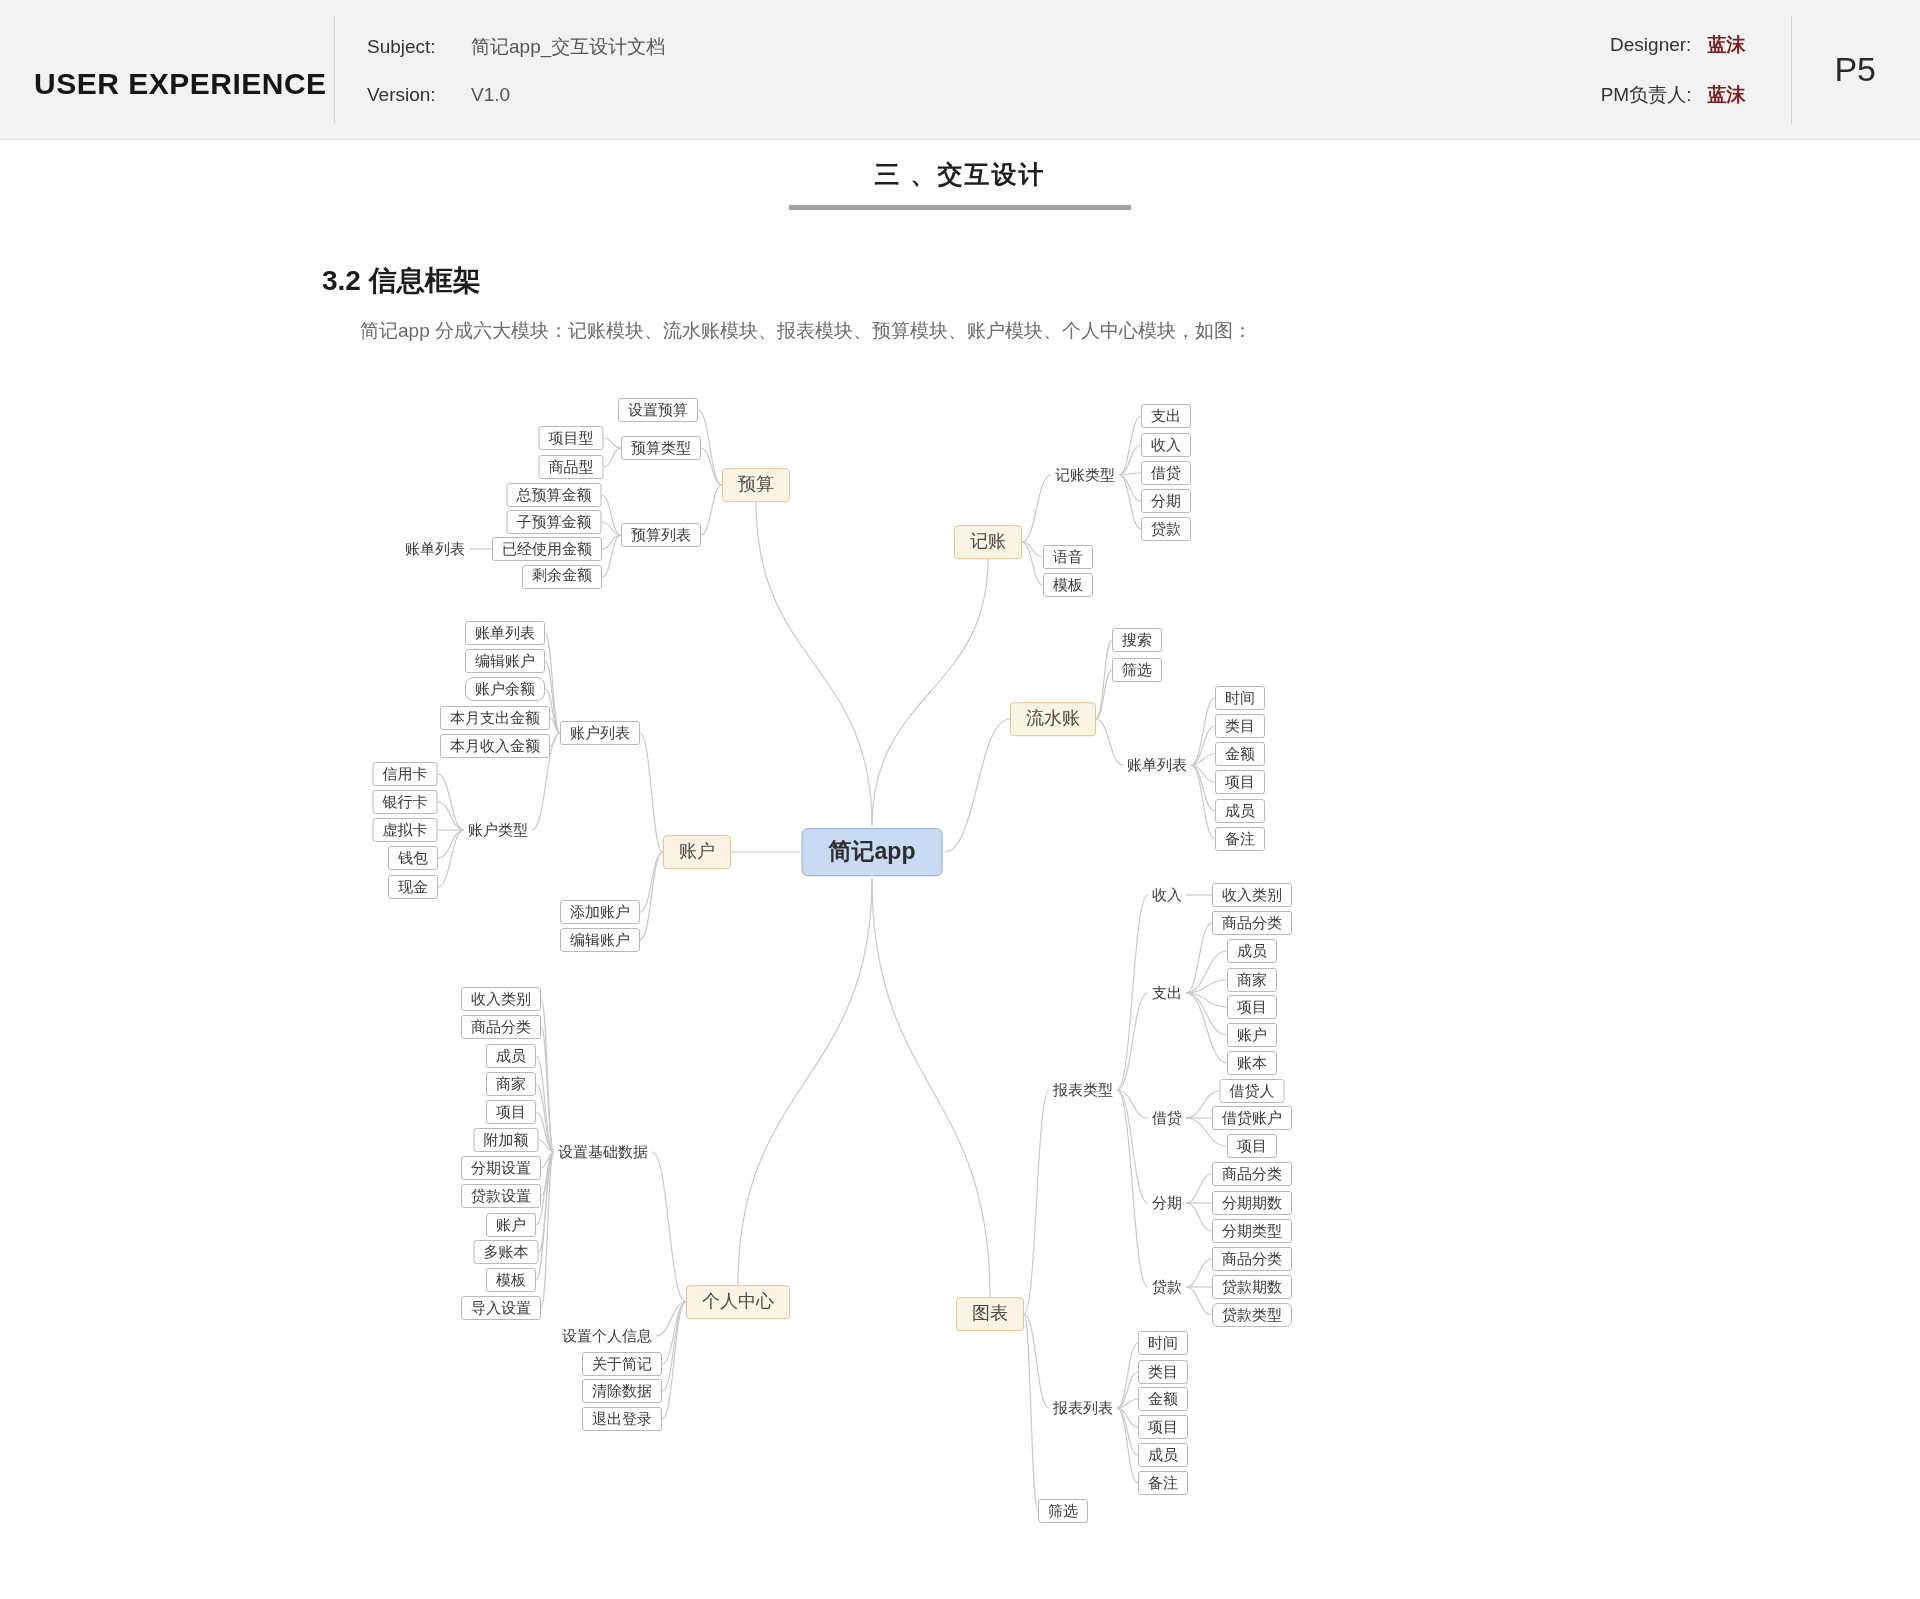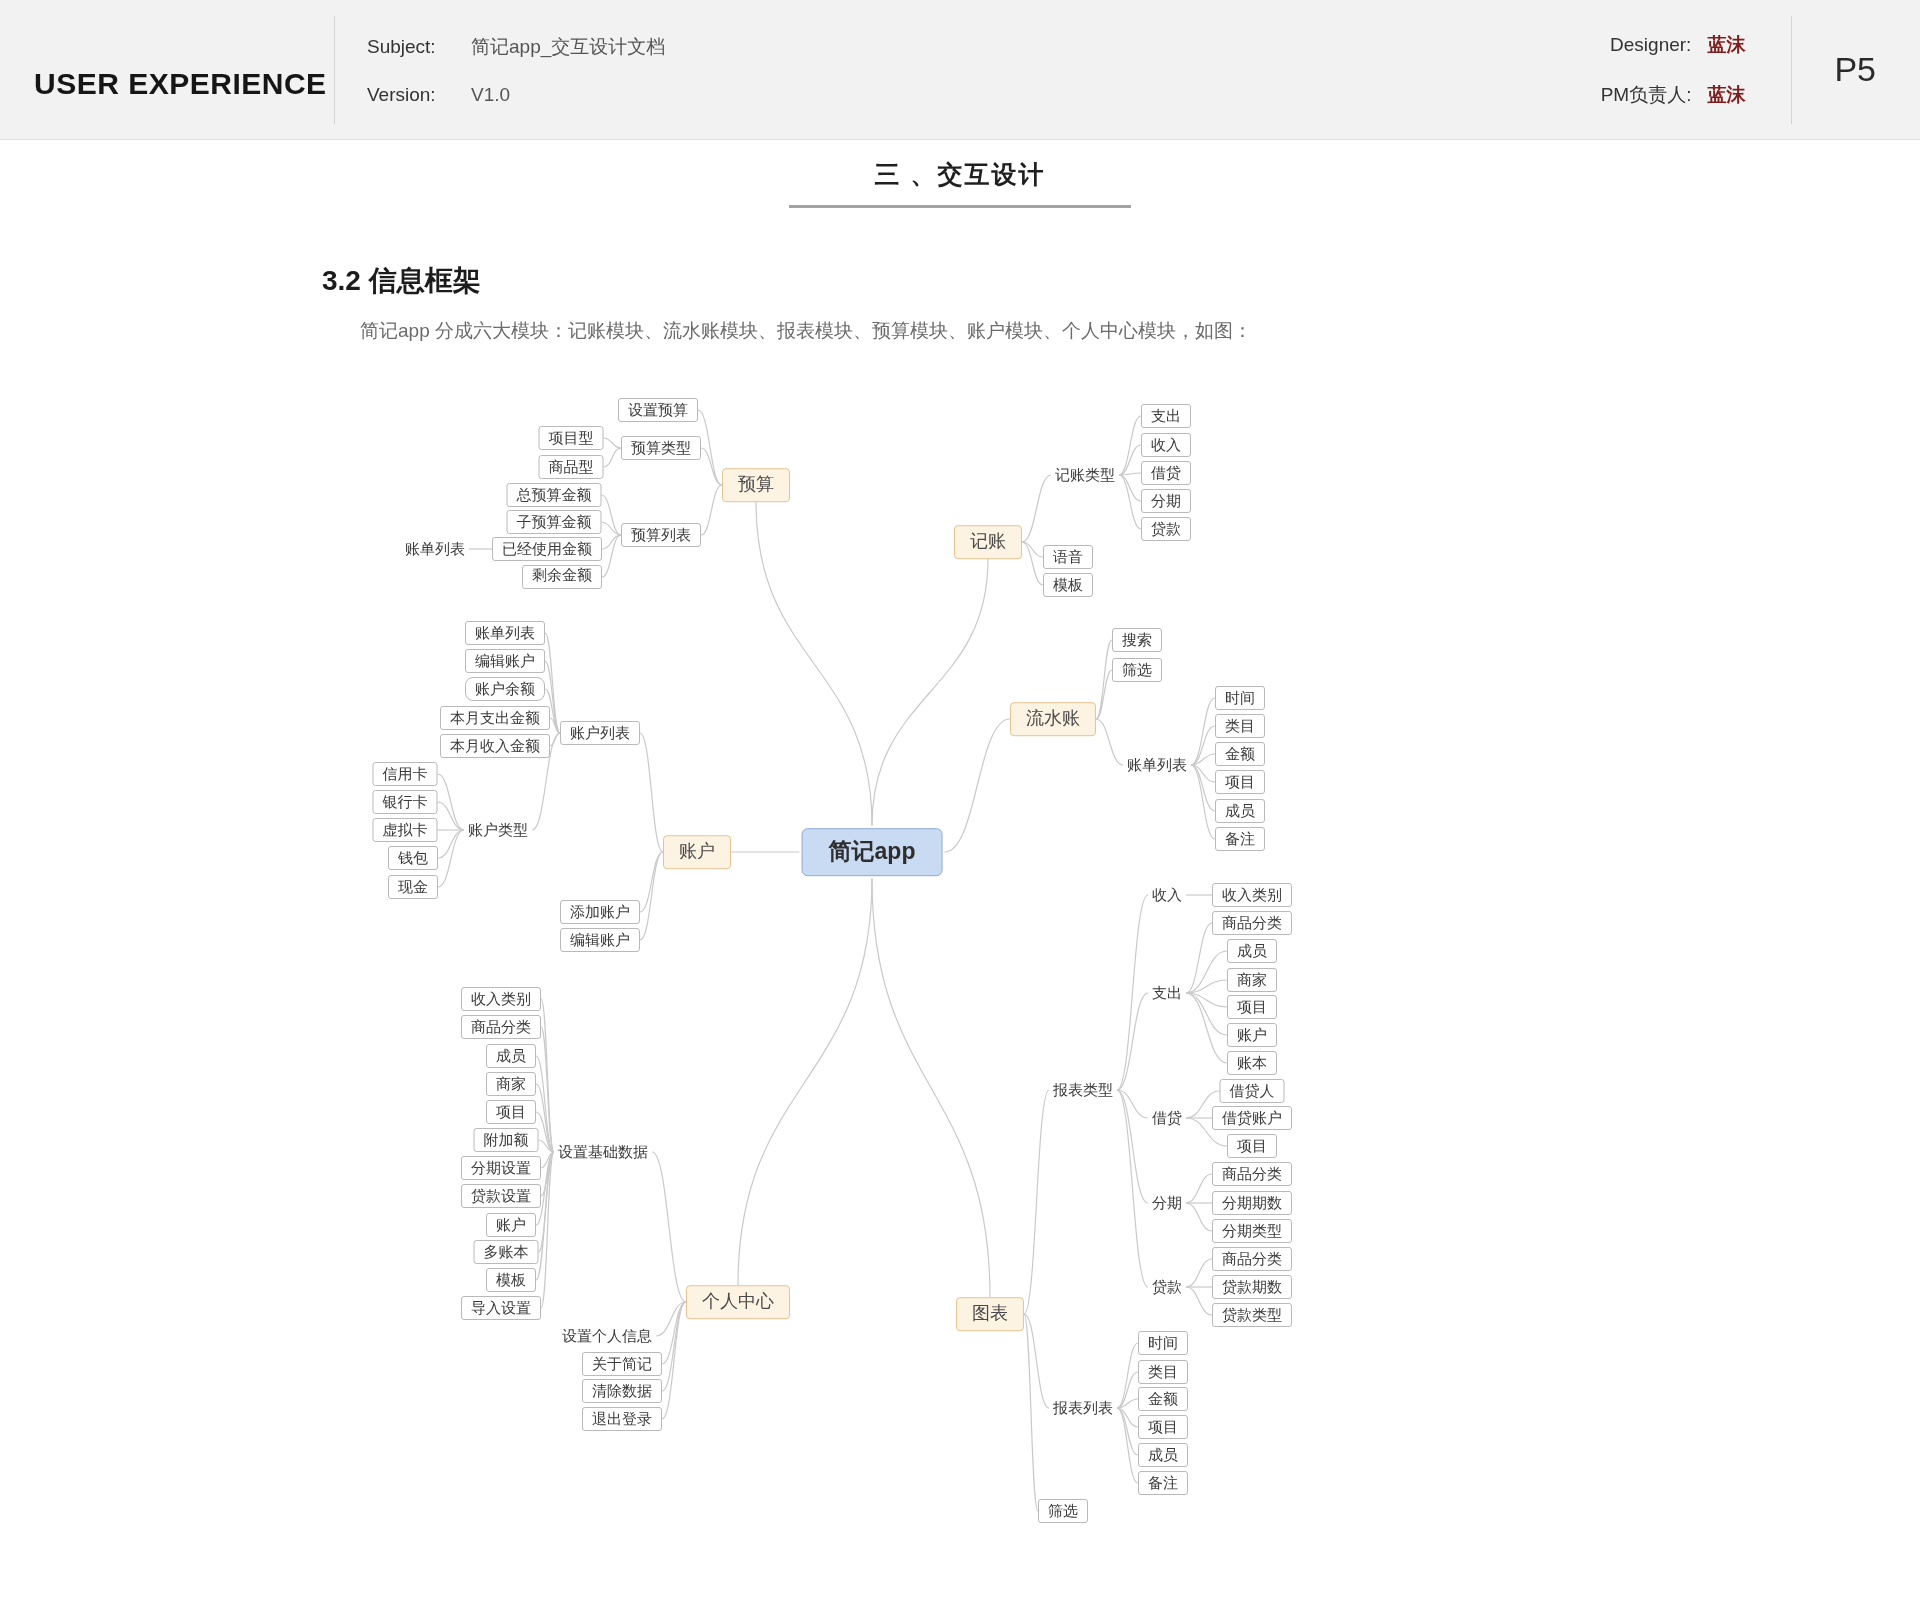--- a/index.html
+++ b/index.html
@@ -23,21 +23,21 @@
   .meta-value { font-size:19px; color:#555; }
   .people { margin-left:auto; margin-right:46px; }
   .p-label { display:inline-block; min-width:118px; text-align:right; font-size:19px; color:#333; }
   .p-value { margin-left:16px; font-size:19px; font-weight:bold; color:#7f1d1d; }
   .page-num { margin-left:42px; margin-right:44px; font-size:34px; color:#2a2a2a; }
 
   
   .section-title-wrap { position:absolute; top:158px; left:0; width:1920px; text-align:center; }
   .section-title {
     display:inline-block; padding:0 86px 14px 86px;
-    border-bottom:3px solid #a3a3a3;
+    border-bottom:5px solid #a3a3a3;
     font-size:25px; font-weight:bold; color:#1f1f1f; letter-spacing:2px;
   }
   .subsection { position:absolute; left:322px; top:262px; font-size:28px; font-weight:bold; color:#1c1c1c; }
   .intro { position:absolute; left:360px; top:318px; font-size:19px; color:#6b6b6b; }
 
   
   .edges { position:absolute; left:0; top:0; pointer-events:none; }
   .edge { fill:none; stroke:var(--edge,#cccccc); stroke-width:1.2; }
   .nodes { position:absolute; left:0; top:0; width:1920px; height:1599px; }
   .node {
@@ -277,21 +277,21 @@
       <div class="node leaf" style="left: 1252px; top: 1091px;">借贷人</div>
       <div class="node leaf" style="left: 1252px; top: 1118px;">借贷账户</div>
       <div class="node leaf" style="left: 1252px; top: 1146px;">项目</div>
       <div class="node plain" style="left: 1167px; top: 1203px;">分期</div>
       <div class="node leaf" style="left: 1252px; top: 1174px;">商品分类</div>
       <div class="node leaf" style="left: 1252px; top: 1203px;">分期期数</div>
       <div class="node leaf" style="left: 1252px; top: 1231px;">分期类型</div>
       <div class="node plain" style="left: 1167px; top: 1287px;">贷款</div>
       <div class="node leaf" style="left: 1252px; top: 1259px;">商品分类</div>
       <div class="node leaf" style="left: 1252px; top: 1287px;">贷款期数</div>
-      <div class="node leaf" style="left: 1252px; top: 1315px;">贷款类型</div>
+      <div class="node leaf" style="left: 1252px; top: 1315px; border-radius: 6px;">贷款类型</div>
       <div class="node plain" style="left: 1083px; top: 1408px;">报表列表</div>
       <div class="node leaf" style="left: 1163px; top: 1343px;">时间</div>
       <div class="node leaf" style="left: 1163px; top: 1372px;">类目</div>
       <div class="node leaf" style="left: 1163px; top: 1399px;">金额</div>
       <div class="node leaf" style="left: 1163px; top: 1427px;">项目</div>
       <div class="node leaf" style="left: 1163px; top: 1455px;">成员</div>
       <div class="node leaf" style="left: 1163px; top: 1483px;">备注</div>
       <div class="node leaf" style="left: 1063px; top: 1511px;">筛选</div>
     </div>
 

